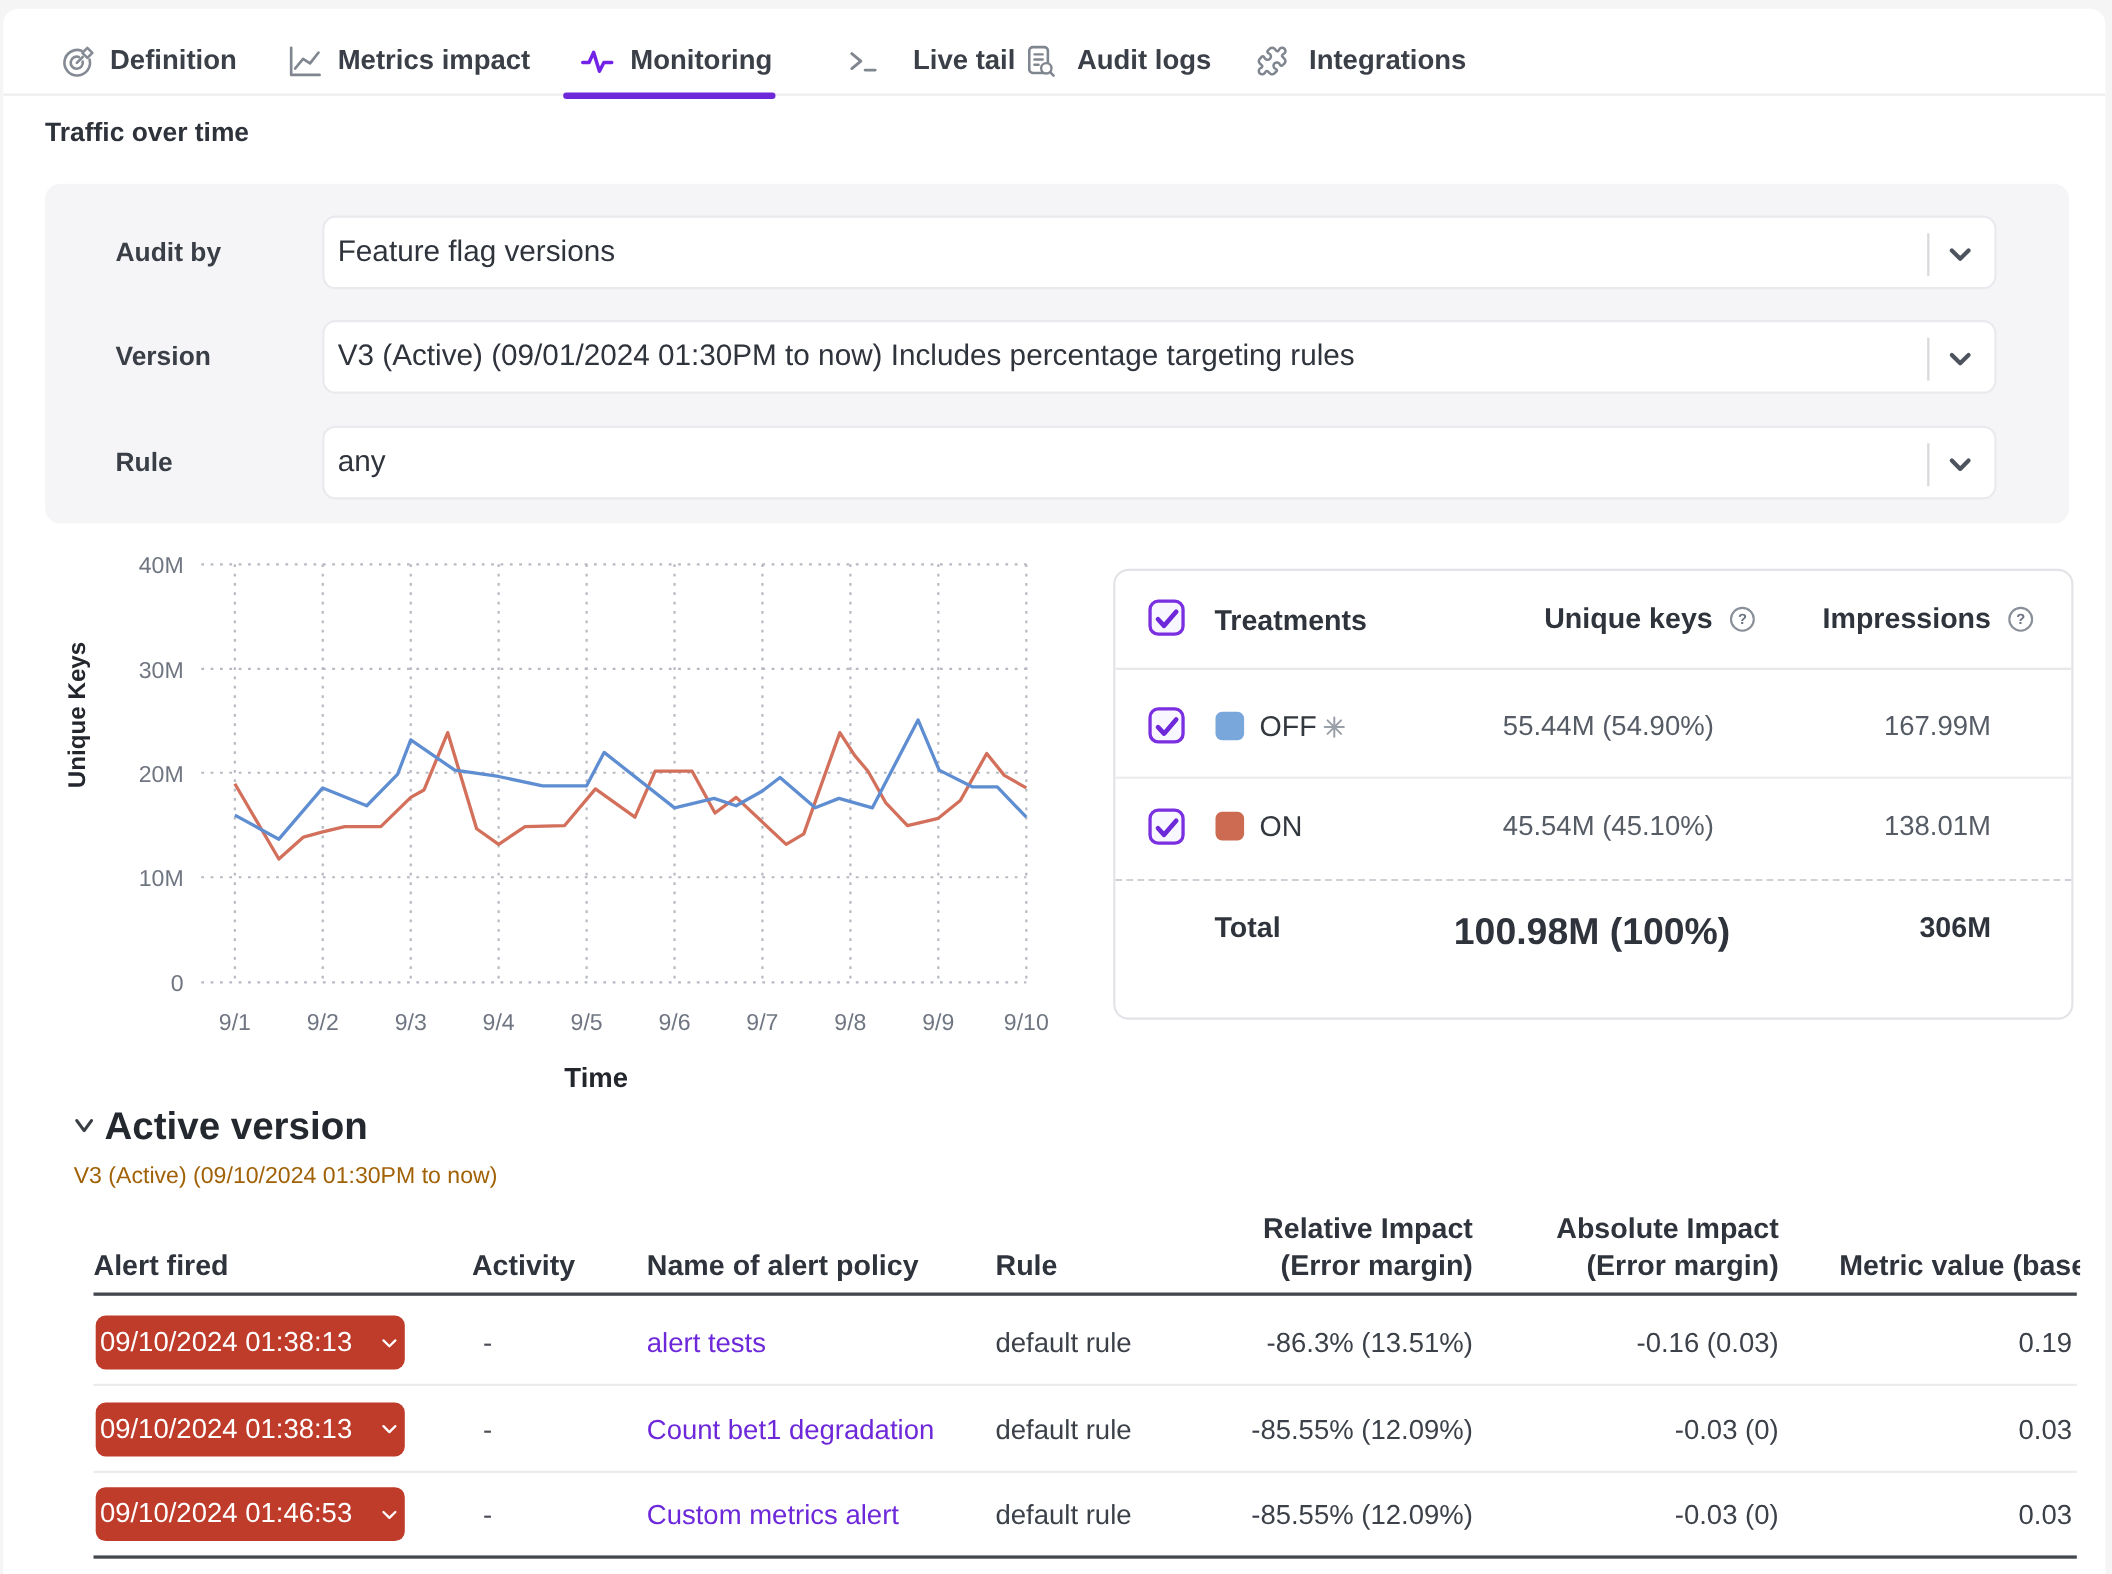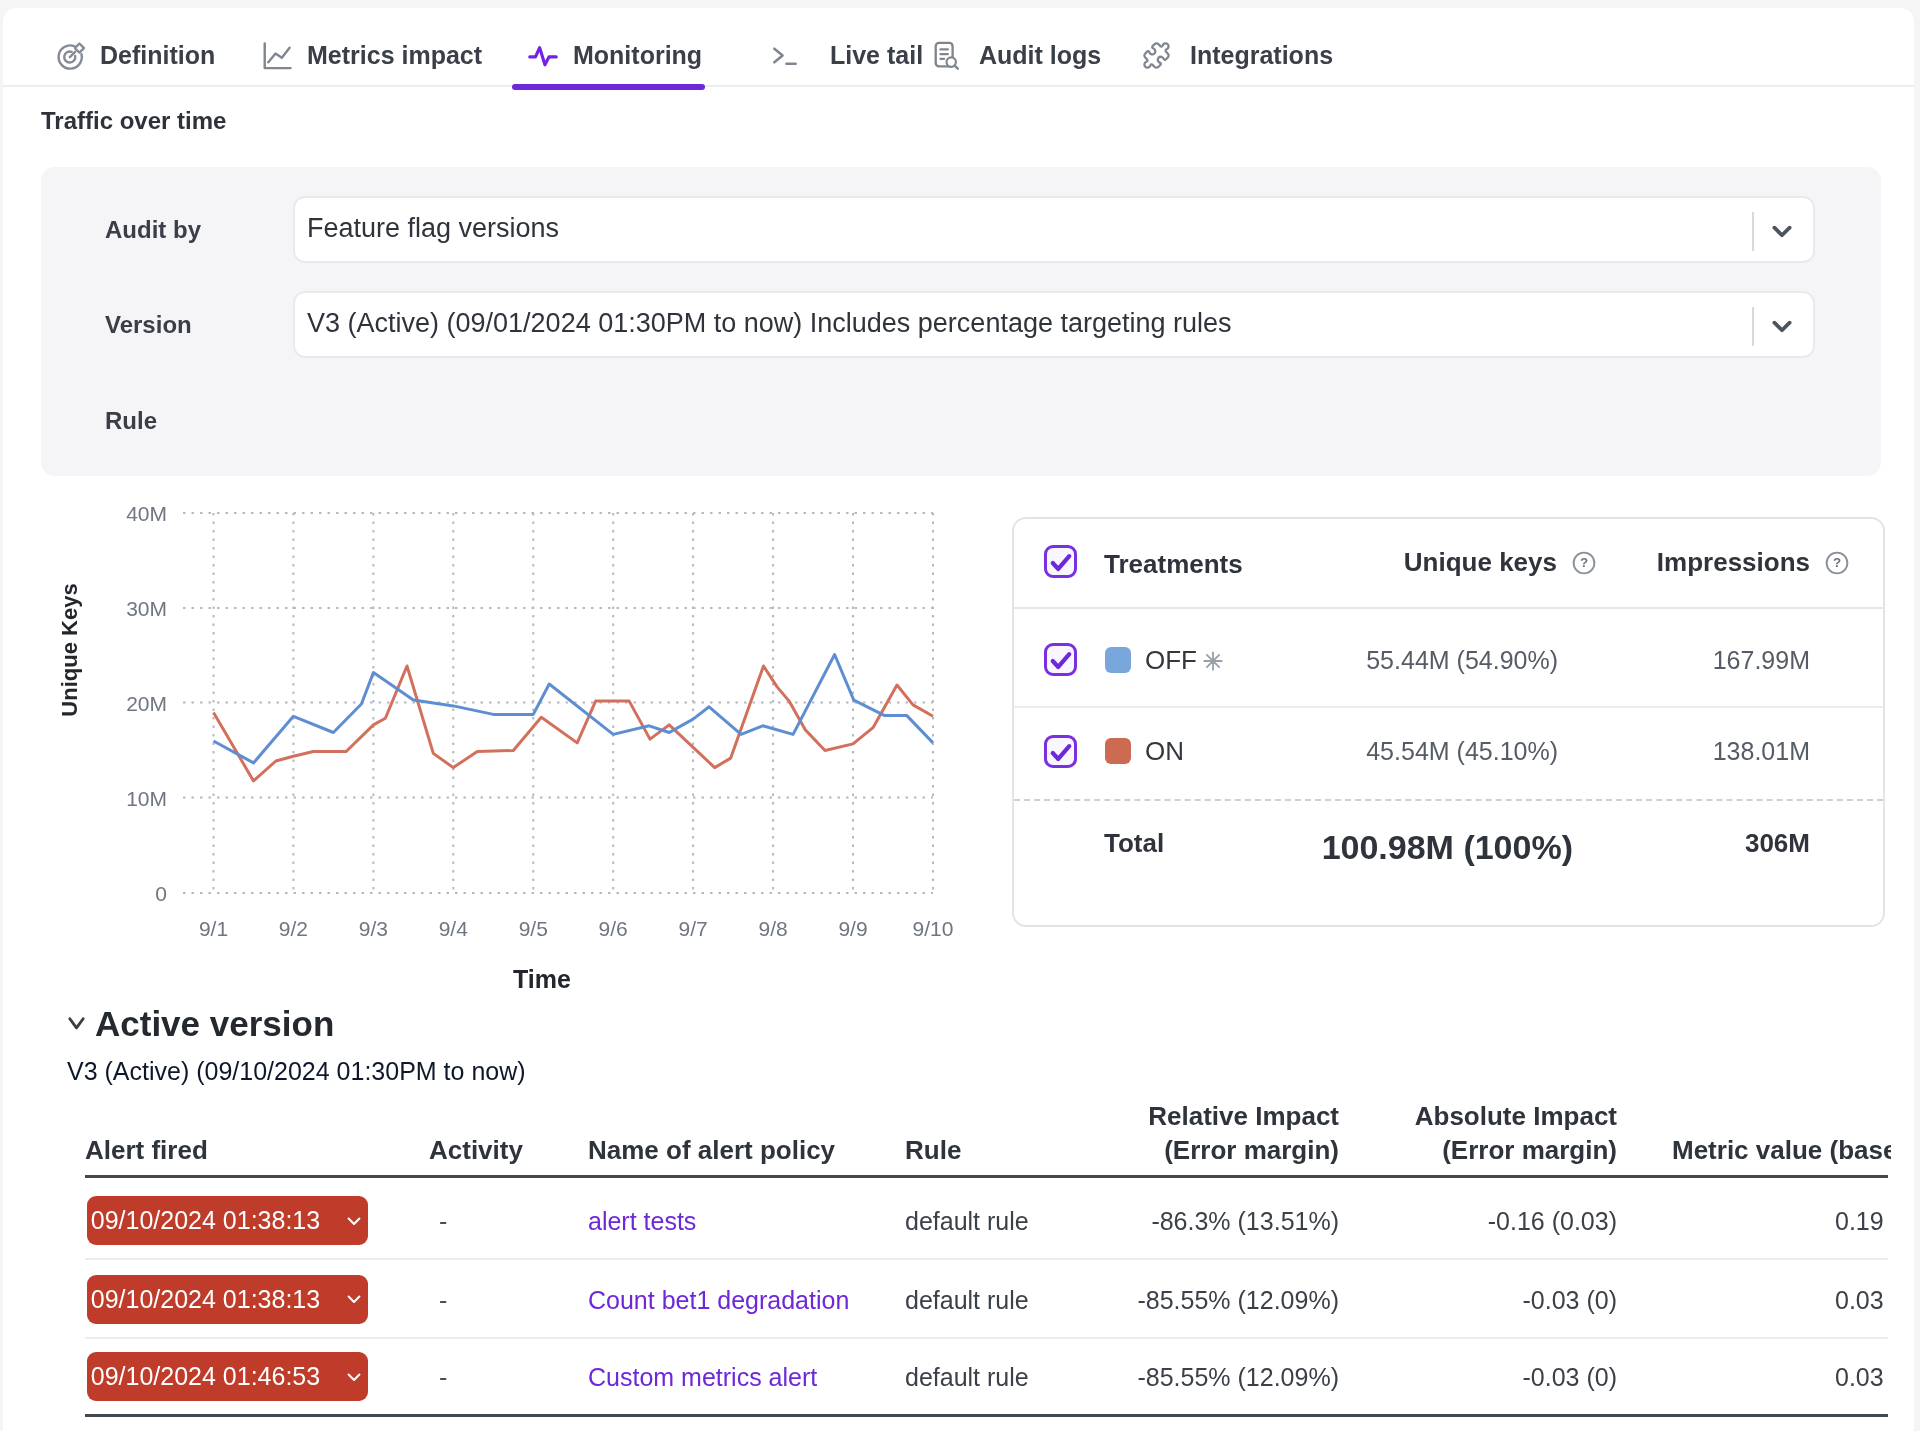--- a/index.html
+++ b/index.html
@@ -30,21 +30,21 @@
   .chk { position:absolute; width:33px; height:33px; border:3px solid #7a2fe0; border-radius:9px; background:#f8f6ff; }
   .chk svg { position:absolute; left:2px; top:4px; }
   .swatch { position:absolute; width:26px; height:26px; border-radius:6px; }
   .t-bold { font-weight:700; color:#2f343c; }
   .t-val { color:#565c65; }
   .hgrp { display:flex; align-items:center; gap:15px; }
   .sepline { position:absolute; left:0; width:100%; height:2px; background:#ececef; }
 
   .av-chev  { position:absolute; left:63px; top:1005px; }
   .av-title { position:absolute; left:92px; top:996px; font-size:35px; font-weight:700; color:#24292f; }
-  .av-sub { position:absolute; left:64px; top:1049px; font-size:25px; color:#0f172a;text-align:right; }
+  .av-sub { position:absolute; left:64px; top:1049px; font-size:21px; color:#a16207;text-align:right; }
 
   .atable { position:absolute; left:64px; top:1087px; width:1824px; height:336px; overflow:hidden; }
   .th { position:absolute; font-size:26px; font-weight:700; color:#2f343c; white-space:nowrap; }
   .td { position:absolute; font-size:25px; color:#3c4149; white-space:nowrap; }
   .link { color:#6d28d9; }
   .rbtn { position:absolute; left:20px; width:281px; height:49px; background:#bf3b2a; border-radius:9px;
           color:#fff; font-size:25px; display:flex; align-items:center; justify-content:center; gap:24px; white-space:nowrap; }
 </style>
 </head>
 <body>
@@ -104,20 +104,27 @@
     <div class="flabel" style="top:240px;">Rule</div>
     <div class="field" style="top:29px;">
         <span class="txt">Feature flag versions</span>
         <span class="sep"></span>
         <span class="chev"><svg width="38" height="38" viewBox="0 0 40 40" fill="none">
             <path d="M12 16.5 L20 24.5 L28 16.5" stroke="#4e545d" stroke-width="4" stroke-linecap="round" stroke-linejoin="round"></path>
           </svg></span>
       </div>
     <div class="field" style="top:124px;">
         <span class="txt">V3 (Active) (09/01/2024 01:30PM to now) Includes percentage targeting rules</span>
+        <span class="sep"></span>
+        <span class="chev"><svg width="38" height="38" viewBox="0 0 40 40" fill="none">
+            <path d="M12 16.5 L20 24.5 L28 16.5" stroke="#4e545d" stroke-width="4" stroke-linecap="round" stroke-linejoin="round"></path>
+          </svg></span>
+      </div>
+    <div class="field" style="top:220px;">
+        <span class="txt">any</span>
         <span class="sep"></span>
         <span class="chev"><svg width="38" height="38" viewBox="0 0 40 40" fill="none">
             <path d="M12 16.5 L20 24.5 L28 16.5" stroke="#4e545d" stroke-width="4" stroke-linecap="round" stroke-linejoin="round"></path>
           </svg></span>
       </div>
   </div>
 
   <div class="chartwrap"><svg width="1000" height="515" viewBox="0 0 1000 515" font-family="Liberation Sans,sans-serif">
 <line x1="213.5" y1="25" x2="213.5" y2="405" stroke="#b6b9c2" stroke-width="2" stroke-dasharray="2.5 6"></line>
         <line x1="293.4" y1="25" x2="293.4" y2="405" stroke="#b6b9c2" stroke-width="2" stroke-dasharray="2.5 6"></line>

